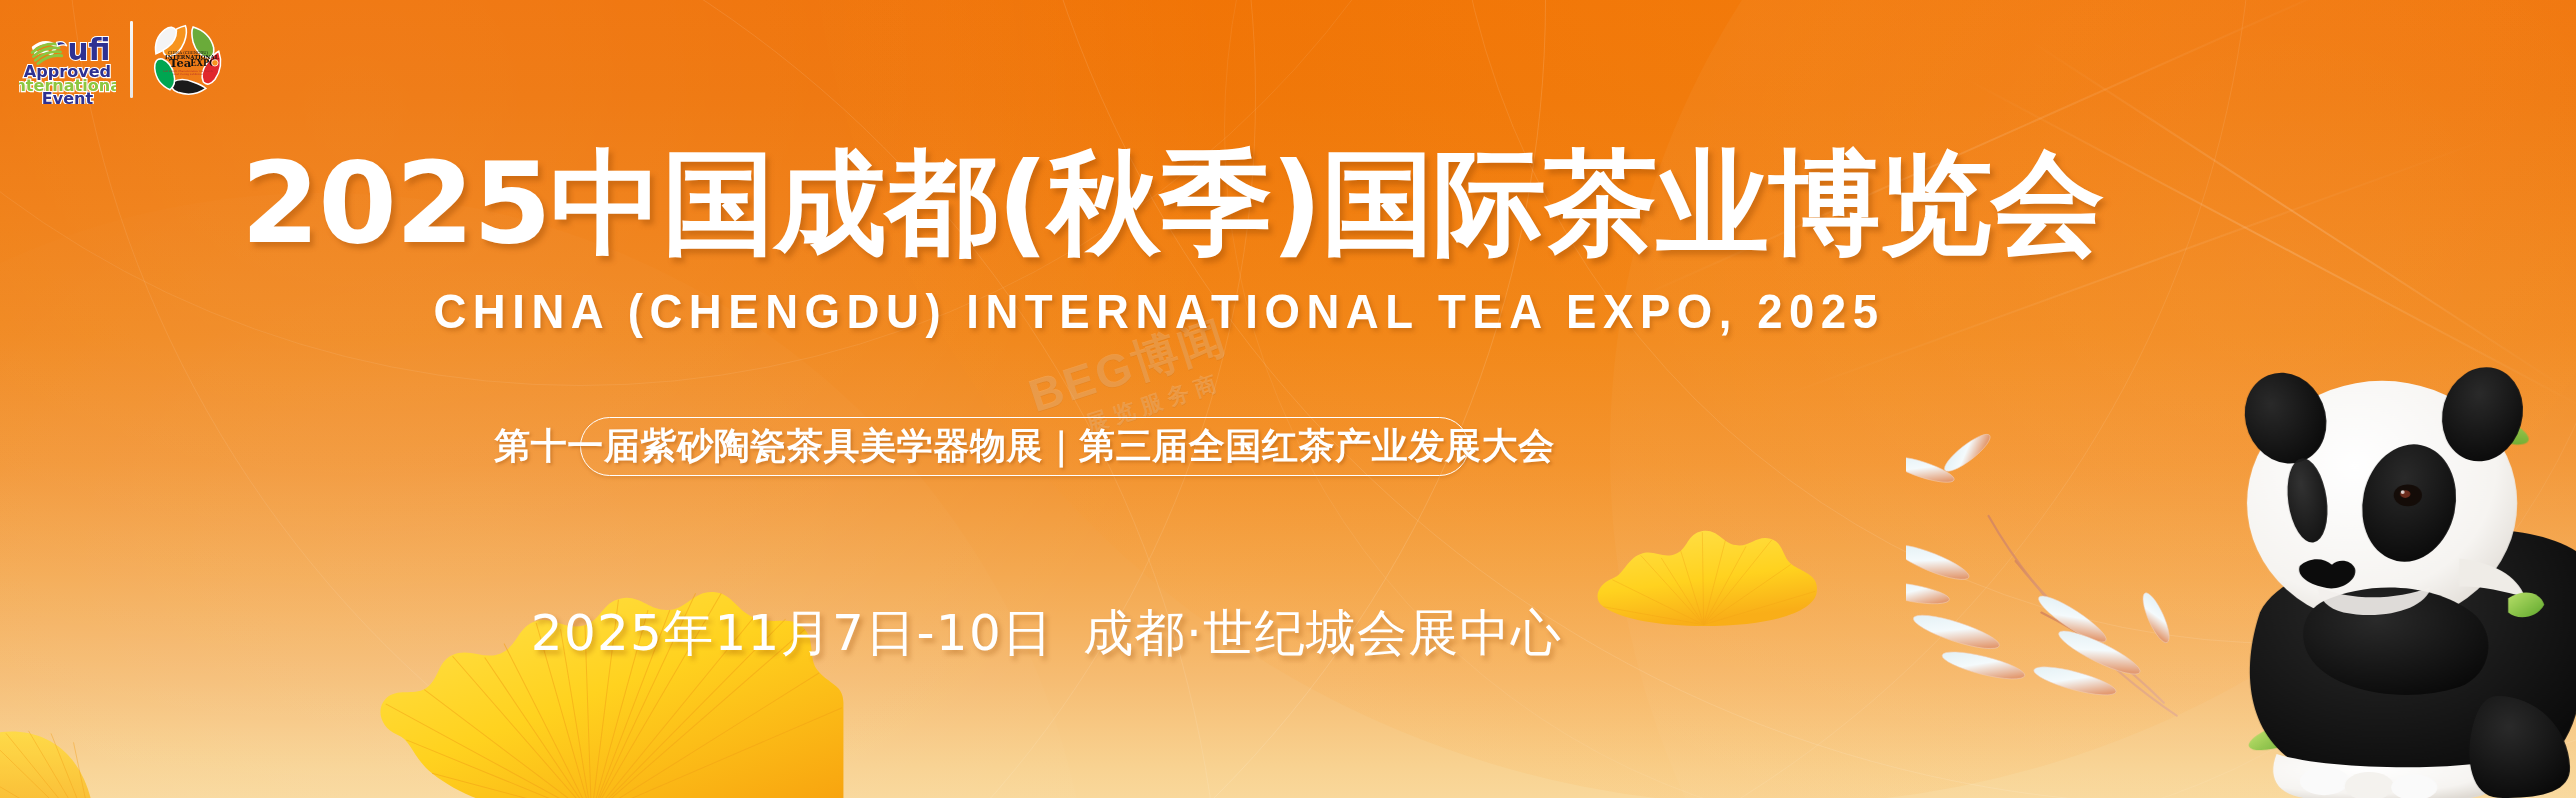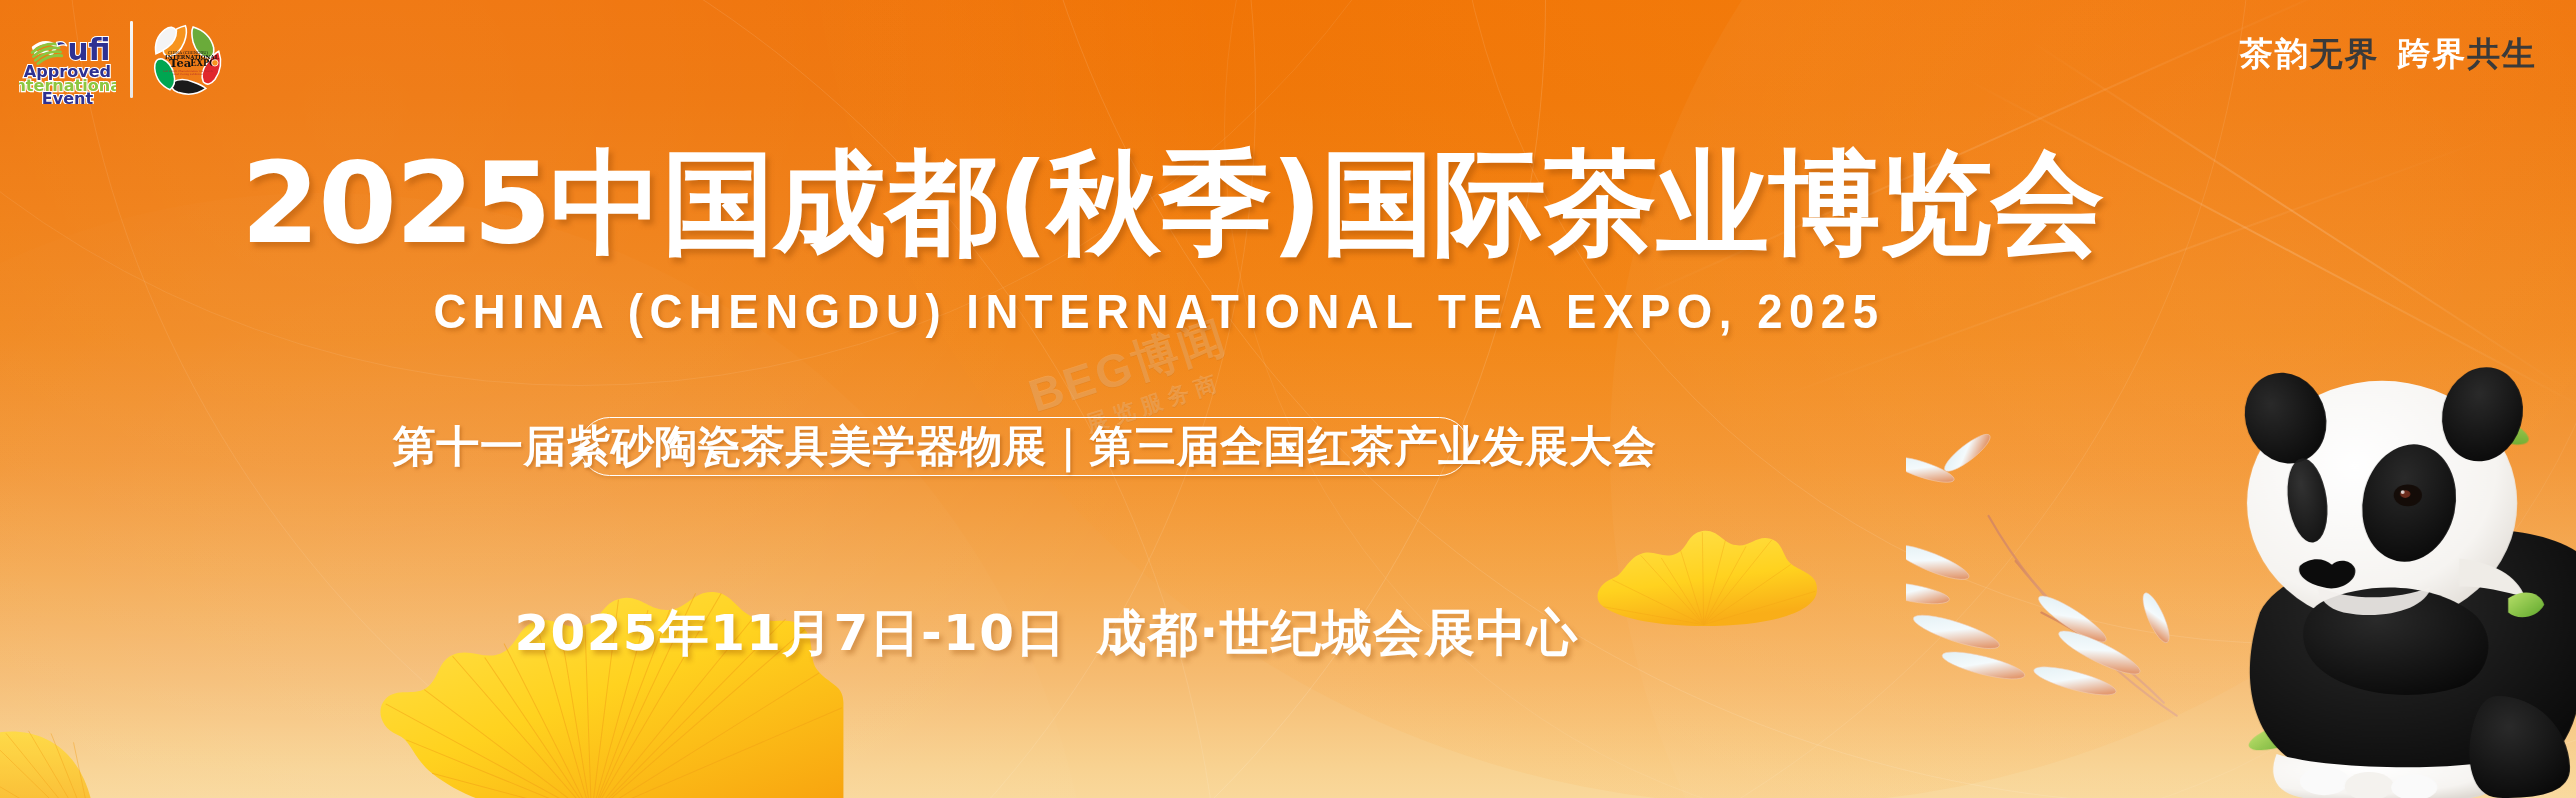--- a/index.html
+++ b/index.html
@@ -126,32 +126,32 @@
     position:absolute; left:580px; top:417px;
     width:889px; height:59px;
     border:1.9px solid #ffffff;
     border-radius:30px;
     display:flex; align-items:center; justify-content:center;
     box-shadow:0 1.9px 3.9px rgba(150,70,0,.18);
   }
   #badge-text{
     font-family:"DejaVu Sans","Liberation Sans",sans-serif;
     font-weight:bold;
-    font-size:43px;
+    font-size:36px;
     color:#ffffff;
     letter-spacing:0.6px;
     white-space:nowrap;
     text-shadow: 1.9px 1.9px 3.2px rgba(150,70,0,.35);
   }
 
   #datevenue{
     position:absolute; left:0; top:600px; width:2093px;
     text-align:center;
     font-family:"DejaVu Sans","Liberation Sans",sans-serif;
-    font-weight:bold;
+    font-weight:normal;
     font-size:50px;
     color:#ffffff;
     letter-spacing:1.3px;
     white-space:nowrap;
     text-shadow: 3.2px 3.9px 5.2px rgba(150,70,0,.33);
   }
   #datevenue .gap{ display:inline-block; width:30px; }
 </style>
 </head>
 <body>
@@ -213,23 +213,20 @@
         <text x="70" y="64" font-size="8.5" font-weight="bold" fill="#111">INTERNATIONAL</text>
         <text x="52" y="76" font-size="18" font-weight="bold" fill="#111">Tea</text>
         <text x="88" y="75" font-size="13" font-weight="bold" fill="#111">EXPO</text>
         <text x="64" y="84" font-size="4" fill="#b1262b">And People Characteristics Tea Brands</text>
         <text x="64" y="89" font-size="4" fill="#b1262b">Bowl Curing Exhibition</text>
       </g>
       <circle cx="106" cy="70" r="5" fill="#f7941e" stroke="#fff" stroke-width="1.2"></circle>
     </svg>
   </div>
 
-  <div id="tagline">
-    <span class="w">茶韵</span><span class="d">无界</span><span class="sp"></span><span class="w">跨界</span><span class="d">共生</span>
-  </div>
 
   <svg class="fan" id="fanSm" viewBox="0 0 420 230">
     <defs>
       <linearGradient id="gk0" x1="0" y1="0" x2="0" y2="1">
         <stop offset="0%" stop-color="#ffdc3f"></stop>
           <stop offset="100%" stop-color="#f7a81b"></stop>
       </linearGradient>
     </defs>
     <path d="M210 230 C 210 80, 120 40, 40 60 C 0 72, -6 160, 6 230 Z" fill="url(#gk0)" opacity=".92"></path>
     <g stroke="#f29c12" stroke-width="1.3" opacity=".5">

